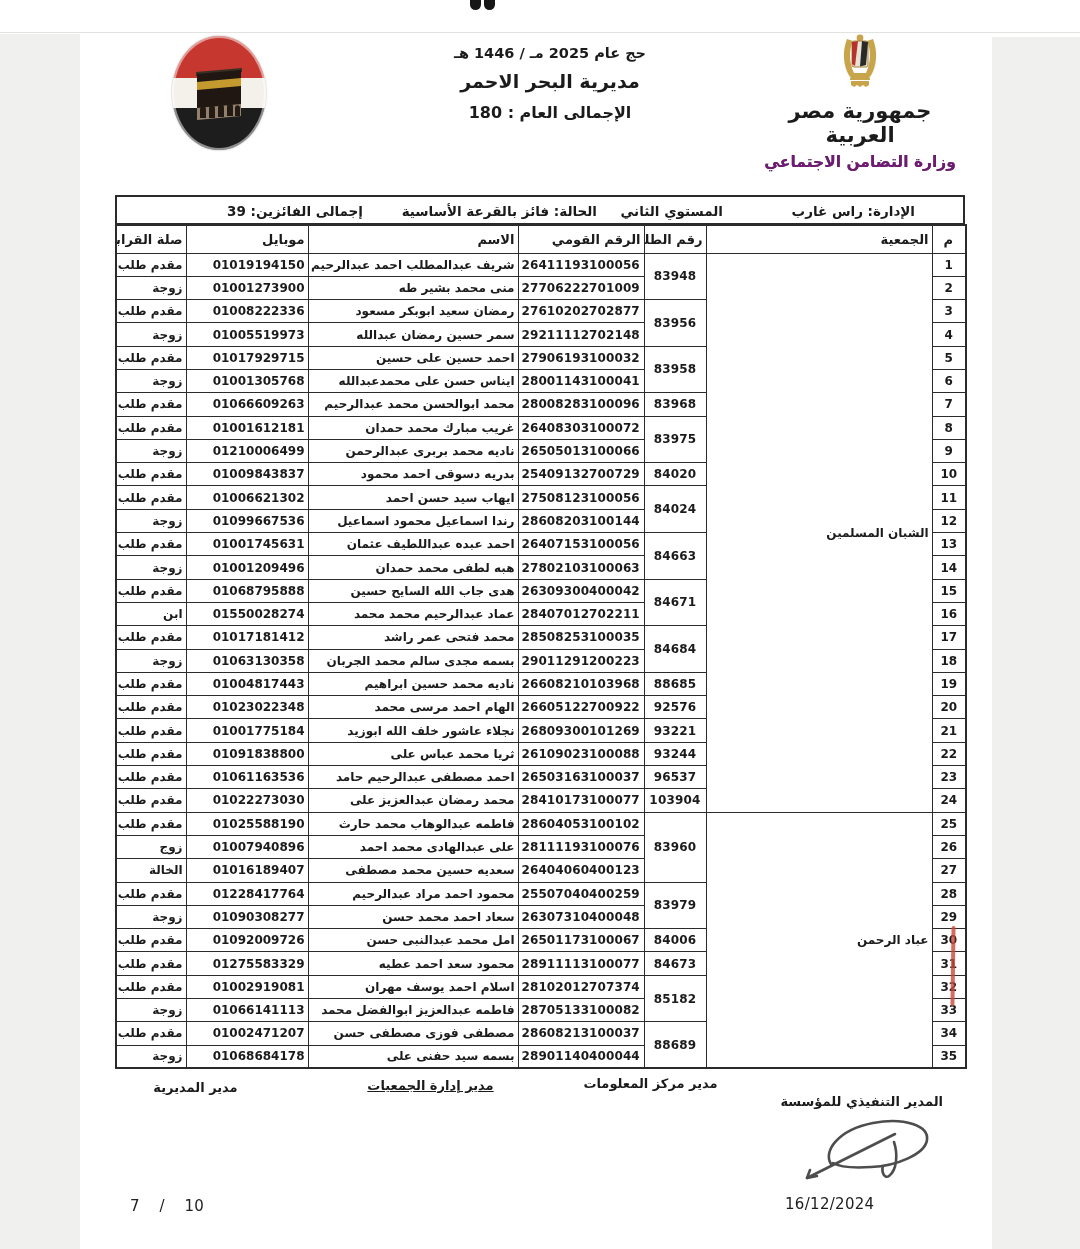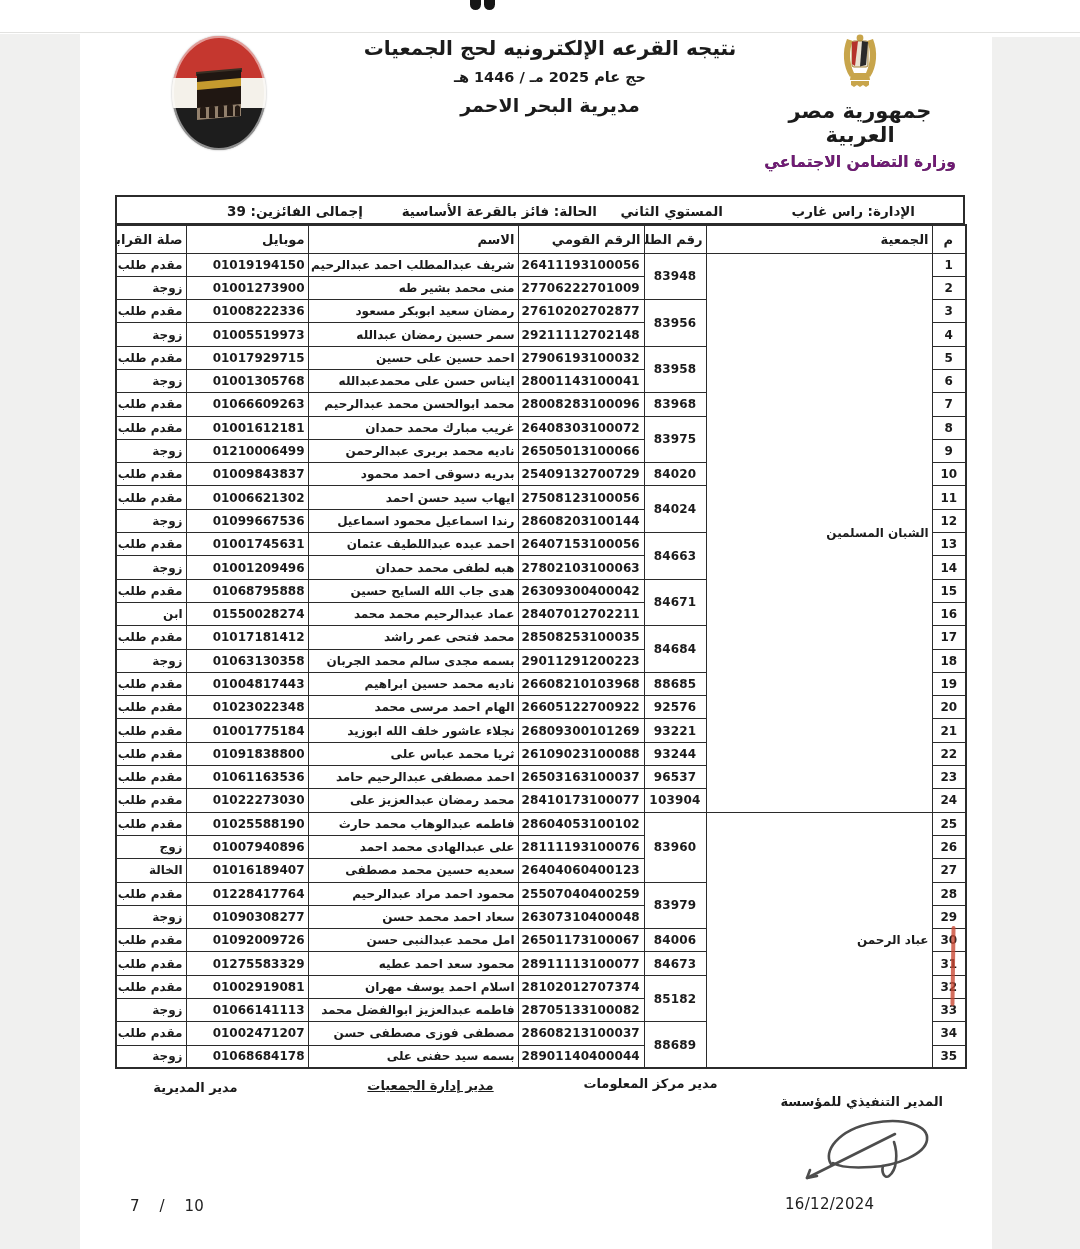--- a/index.html
+++ b/index.html
@@ -93,23 +93,23 @@
     <svg width="56" height="66" viewBox="0 0 56 66">
       <polygon points="5,12 51,8 51,12 5,16" fill="#3a2f24"></polygon>
       <polygon points="6,14 50,10 50,56 6,60" fill="#201712"></polygon>
       <polygon points="6,22 50,18 50,26 6,30" fill="#c49a2e"></polygon>
       <polygon points="6,48 50,44 50,56 6,60" fill="#93816d"></polygon>
       <path d="M9,50 a3,4 0 0 1 6,0 l0,8 l-6,0 Z M18,49 a3,4 0 0 1 6,0 l0,9 l-6,0 Z M27,48 a3,4 0 0 1 6,0 l0,9 l-6,0 Z M36,47 a3,4 0 0 1 6,0 l0,9 l-6,0 Z M44,47 a3,4 0 0 1 5,0 l0,9 l-5,0 Z" fill="#241a14"></path>
     </svg>
   </div>
 
   <div class="title-block" dir="rtl">
-    <div class="t1">نتيجه القرعه الإلكترونيه لحج الجمعيات</div>
     <div class="t2">حج عام 2025 مـ / 1446 هـ</div>
     <div class="t3">مديرية البحر الاحمر</div>
+    <div class="t4">الإجمالى العام : 180</div>
   </div>
 
   <div class="gov-block">
     <svg class="eagle" width="42" height="58" viewBox="0 0 42 58">
       <path d="M8,6 C3,18 4,34 11,44 L15,40 C10,30 10,16 14,8 Z" fill="#c8a54b"></path>
       <path d="M34,6 C39,18 38,34 31,44 L27,40 C32,30 32,16 28,8 Z" fill="#c8a54b"></path>
       <circle cx="21" cy="5" r="3.4" fill="#c8a54b"></circle>
       <rect x="13" y="8" width="16" height="26" rx="2" fill="#e9e2d2" stroke="#a5853a"></rect>
       <polygon points="13,9 19,8 16,33 13,31" fill="#b5332c"></polygon>
       <polygon points="23,8 29,9 27,32 21,33.6" fill="#2a2a2a"></polygon>

